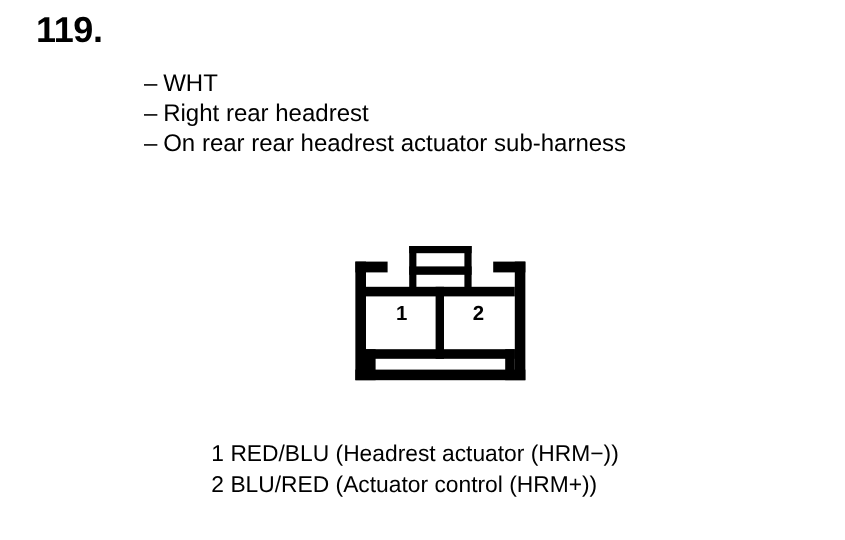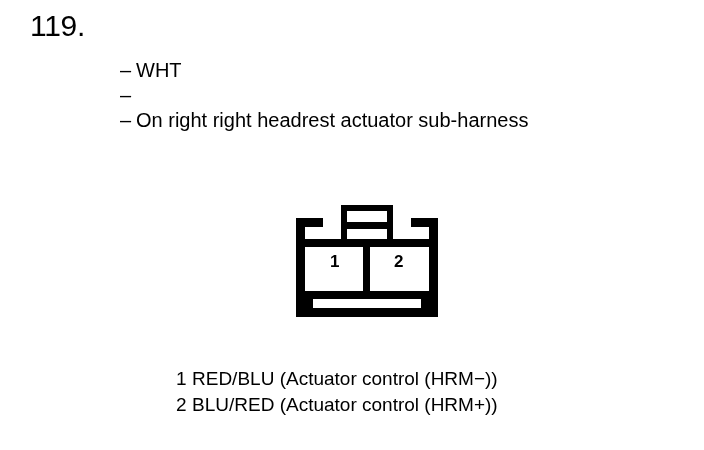--- a/index.html
+++ b/index.html
@@ -10,21 +10,21 @@
     color:#000000;
     overflow:hidden;
     position:relative;
   }
   .page{position:relative;width:704px;height:450px;}
 
   
   .title-row{
     position:absolute;left:30px;top:9px;
     display:flex;align-items:center;
-    font-weight:normal;
+    font-weight:bold;
     font-size:30px;
     letter-spacing:-0.3px;
     white-space:nowrap;
   }
   .title-num{margin-right:14px;}
   .title-text{}
 
   
   .bullets{
     position:absolute;left:120px;top:58px;
@@ -70,24 +70,25 @@
     <span class="title-num">119.</span>
   </div>
 
   <div class="bullets">
     <div class="bullet-line">
       <span class="bullet-dash">–</span>
       <span class="bullet-text">WHT</span>
     </div>
     <div class="bullet-line">
       <span class="bullet-dash">–</span>
+      <span class="bullet-text">Right rear headrest</span>
     </div>
     <div class="bullet-line">
       <span class="bullet-dash">–</span>
-      <span class="bullet-text">On right right headrest actuator sub-harness</span>
+      <span class="bullet-text">On rear rear headrest actuator sub-harness</span>
     </div>
   </div>
 
   <div class="connector">
     <svg width="142" height="112" viewBox="0 0 142 112" xmlns="http://www.w3.org/2000/svg">
 
       <path d="
         M 45 0
         L 97 0
         L 97 13
@@ -130,21 +131,21 @@
       <rect x="9" y="86" width="8" height="26" fill="#000000"></rect>
       <rect x="125" y="86" width="8" height="26" fill="#000000"></rect>
     </svg>
     <span class="pin-num p1">1</span>
     <span class="pin-num p2">2</span>
   </div>
 
   <div class="legend">
     <div class="legend-row">
       <span class="legend-num">1</span>
-      <span class="legend-desc">RED/BLU (Actuator control (HRM−))</span>
+      <span class="legend-desc">RED/BLU (Headrest actuator (HRM−))</span>
     </div>
     <div class="legend-row">
       <span class="legend-num">2</span>
       <span class="legend-desc">BLU/RED (Actuator control (HRM+))</span>
     </div>
   </div>
 
 </div>
 
 </body></html>

